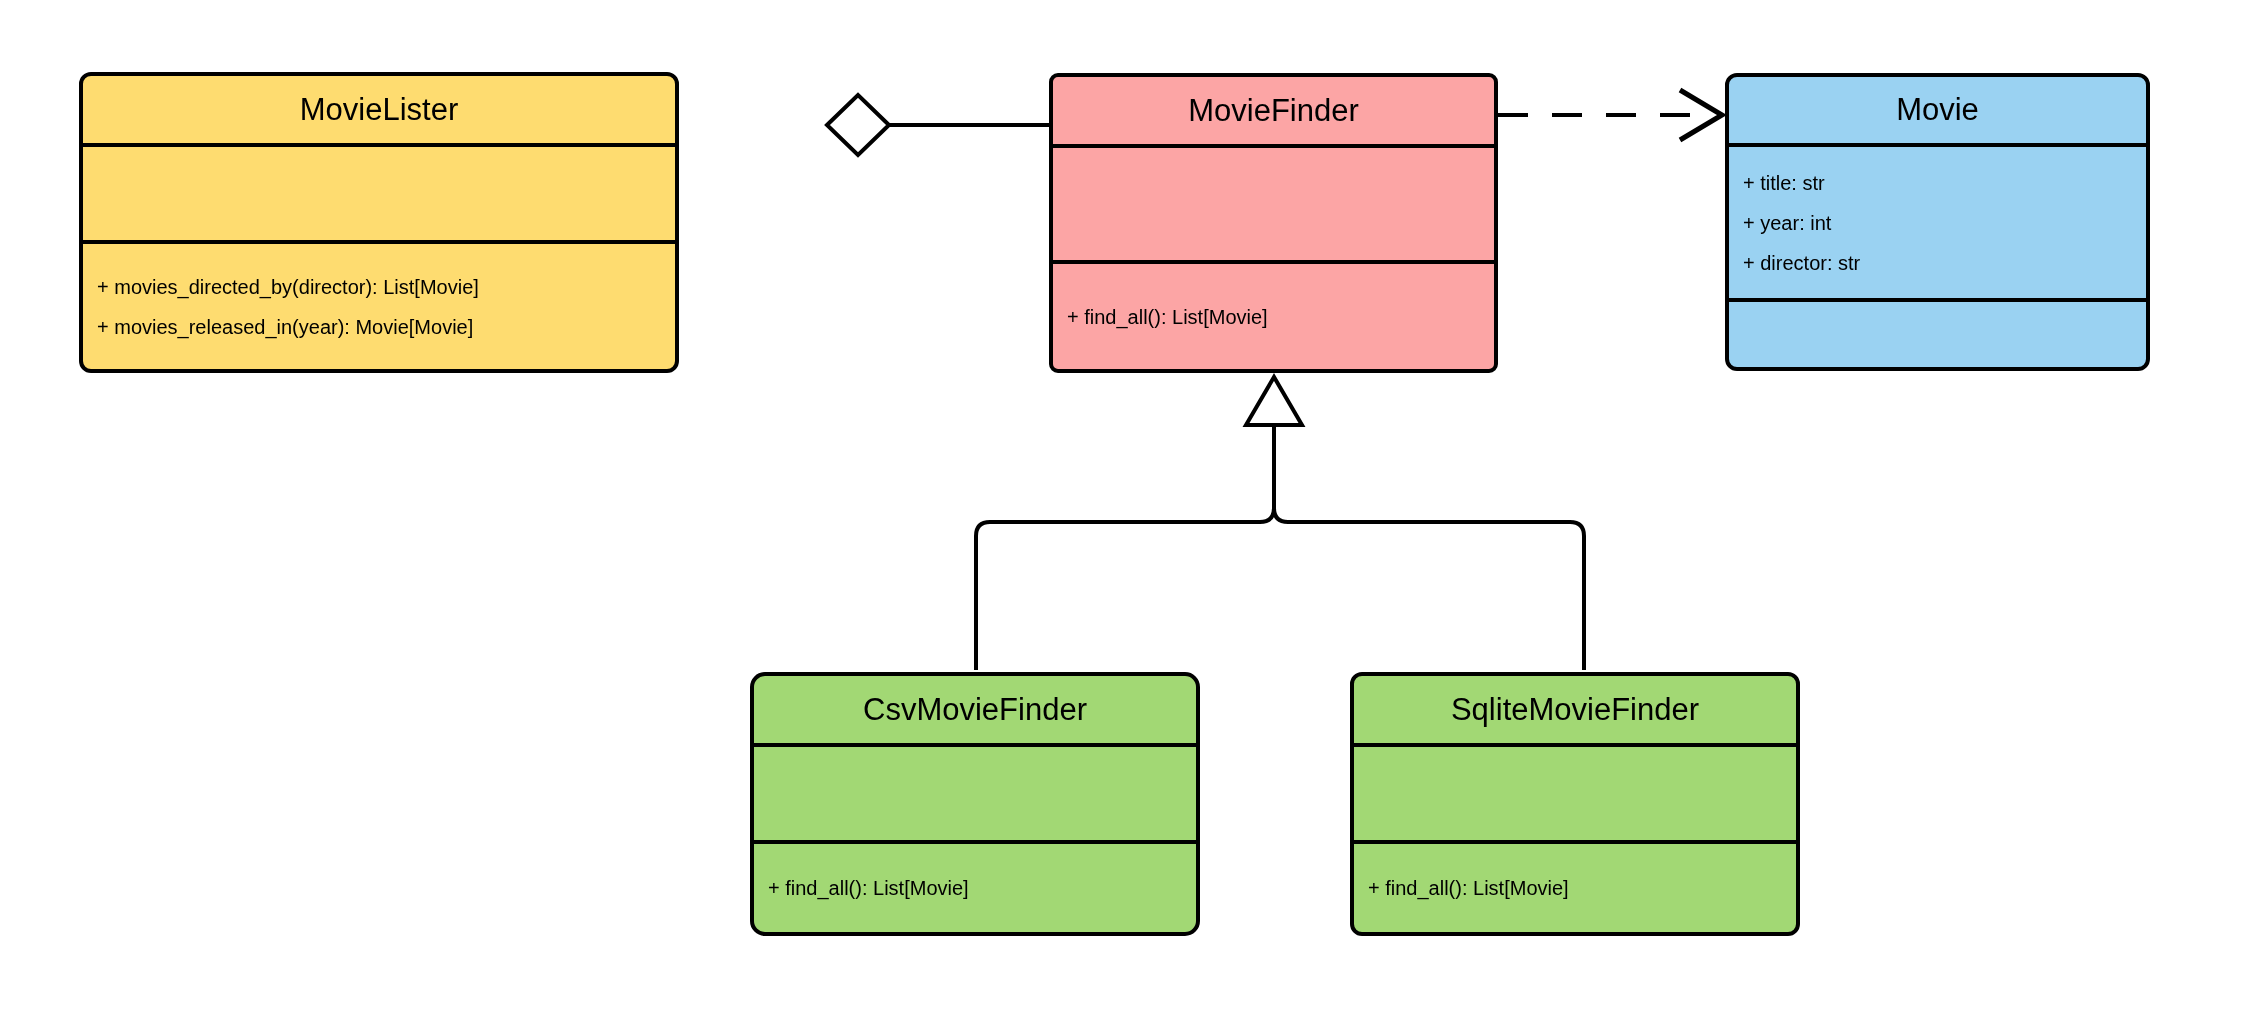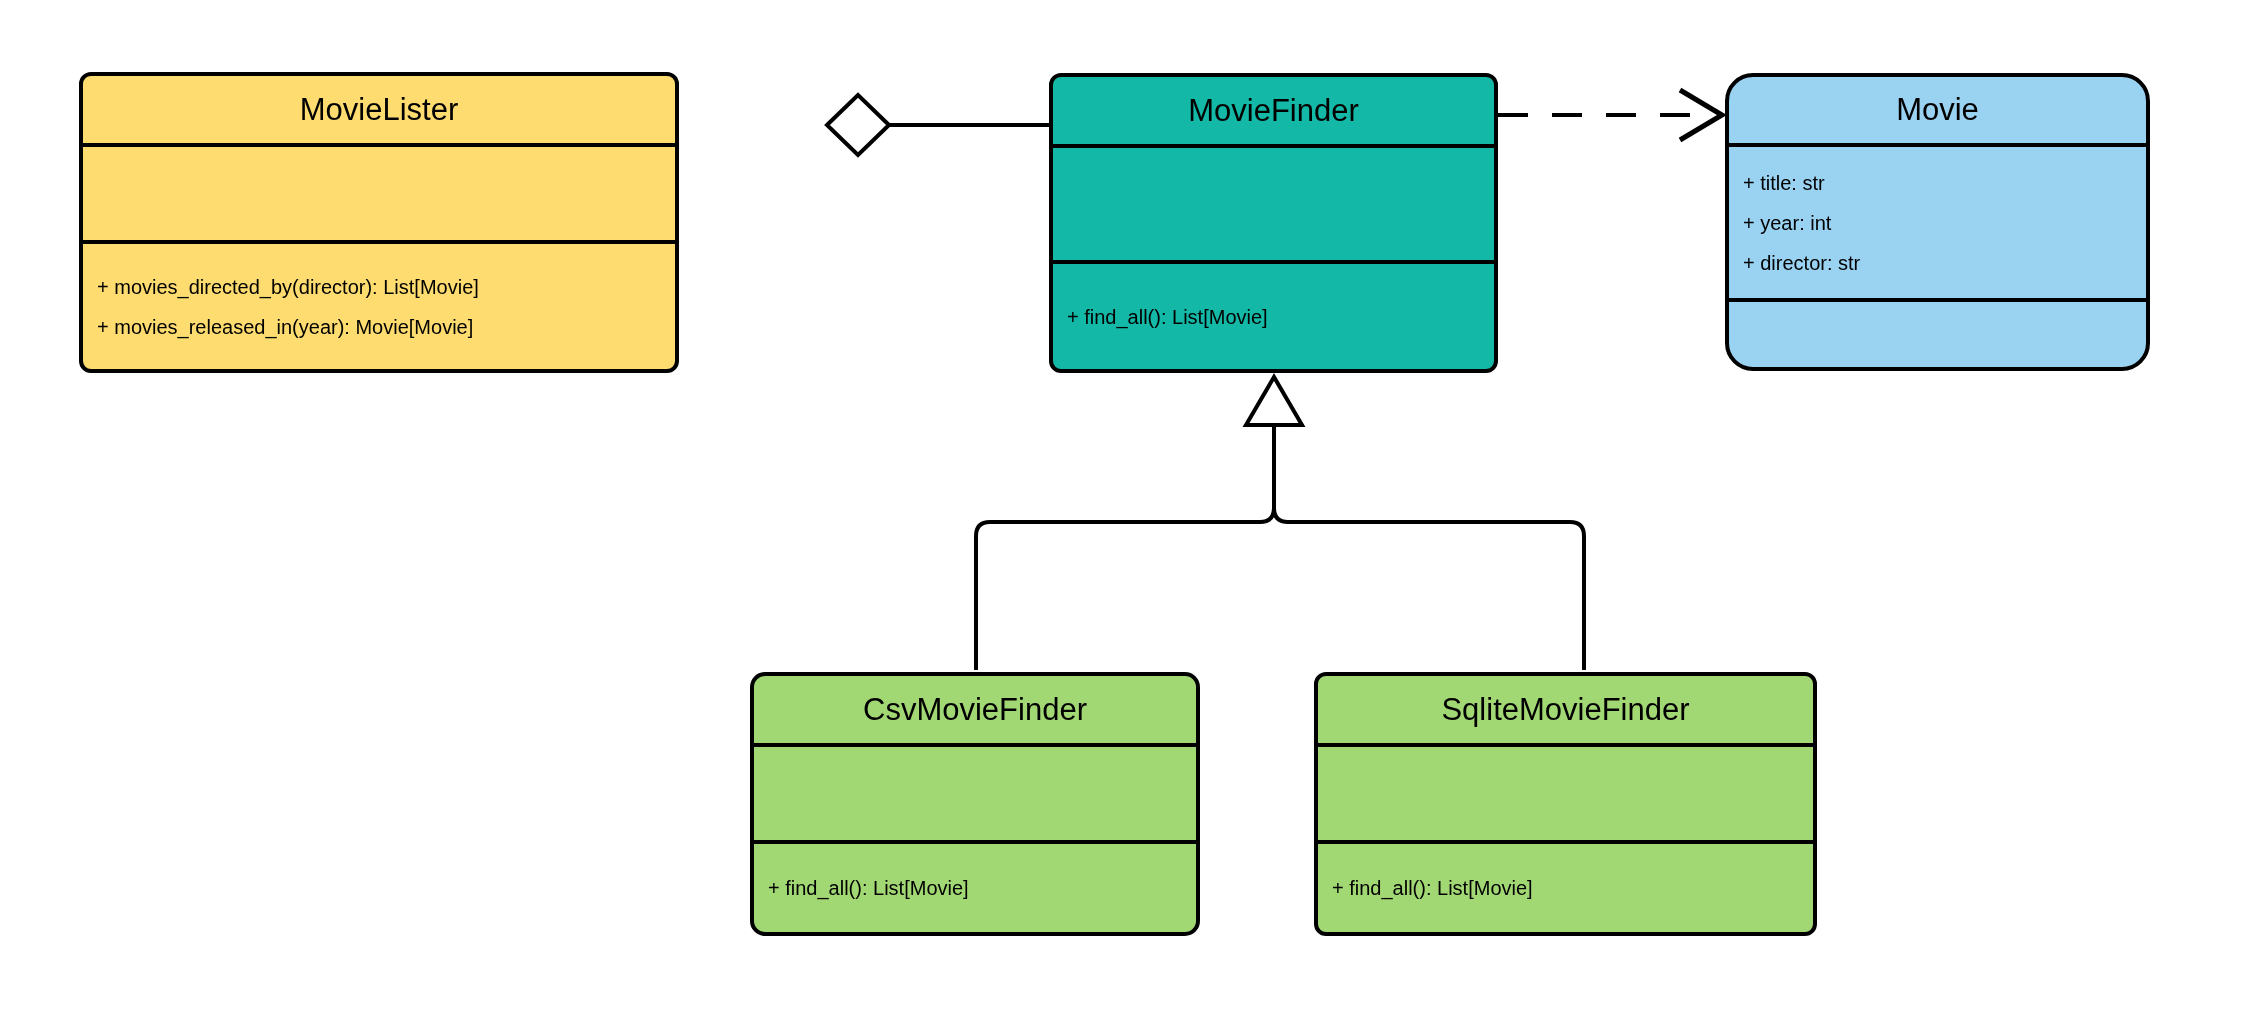--- a/index.html
+++ b/index.html
@@ -55,29 +55,29 @@
   }
   
   #box-movielister { left: 79px;  top: 72px;  width: 600px; height: 301px; }
   #box-movielister .uml-title   { height: 71px; }
   #box-movielister .uml-section.mid { height: 97px; }
 
   #box-moviefinder { left: 1049px; top: 73px; width: 449px; height: 300px; }
   #box-moviefinder .uml-title   { height: 71px; }
   #box-moviefinder .uml-section.mid { height: 116px; }
 
-  #box-movie { left: 1725px; top: 73px; width: 425px; height: 298px; border-radius: 28px; }
+  #box-movie { left: 1725px; top: 73px; width: 425px; height: 298px; }
   #box-movie .uml-title   { height: 70px; }
   #box-movie .uml-section.mid { height: 155px; }
 
   #box-csvmoviefinder { left: 750px; top: 672px; width: 450px; height: 264px; border-radius: 15px; }
   #box-csvmoviefinder .uml-title   { height: 71px; }
   #box-csvmoviefinder .uml-section.mid { height: 97px; }
 
-  #box-sqlitemoviefinder { left: 1314px; top: 672px; width: 503px; height: 264px; }
+  #box-sqlitemoviefinder { left: 1350px; top: 672px; width: 450px; height: 264px; }
   #box-sqlitemoviefinder .uml-title   { height: 71px; }
   #box-sqlitemoviefinder .uml-section.mid { height: 97px; }
 
   #edge-layer {
     position: absolute;
     left: 0;
     top: 0;
     width: 2250px;
     height: 1011px;
     pointer-events: none;
@@ -105,21 +105,21 @@
 
   <div class="uml-class" id="box-movielister" style="background-color: rgb(254, 220, 112);">
     <div class="uml-title">MovieLister</div>
     <div class="uml-section mid"></div>
     <div class="uml-section last">
       <div class="member">+ movies_directed_by(director): List[Movie]</div>
       <div class="member">+ movies_released_in(year): Movie[Movie]</div>
     </div>
   </div>
 
-  <div class="uml-class" id="box-moviefinder" style="background-color: #14b8a6;">
+  <div class="uml-class" id="box-moviefinder" style="background-color: #fca5a5; border-radius: 9px;">
     <div class="uml-title">MovieFinder</div>
     <div class="uml-section mid"></div>
     <div class="uml-section last">
       <div class="member">+ find_all(): List[Movie]</div>
     </div>
   </div>
 
   <div class="uml-class" id="box-movie" style="background-color: rgb(154, 210, 242);">
     <div class="uml-title">Movie</div>
     <div class="uml-section mid">

